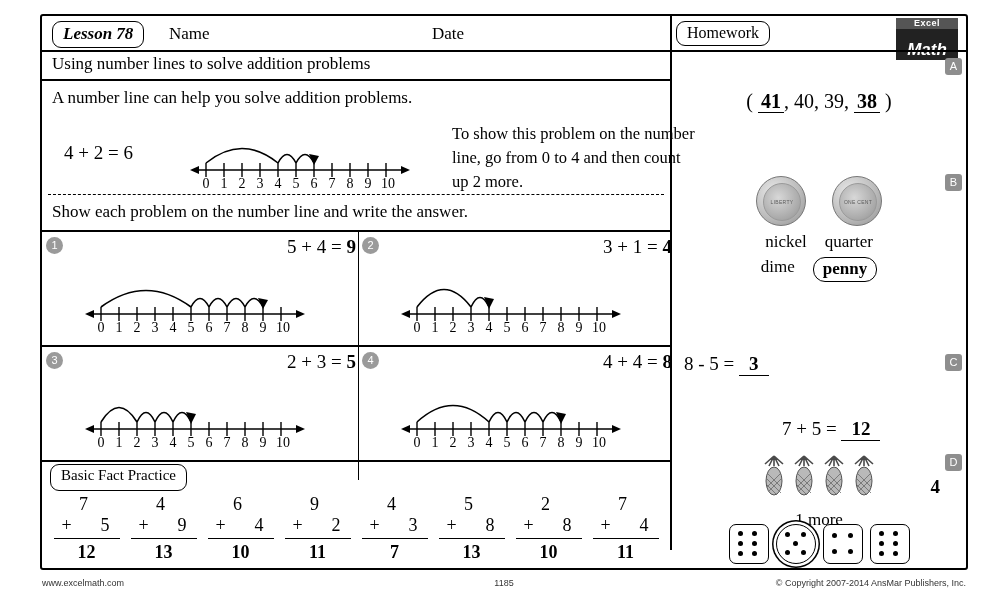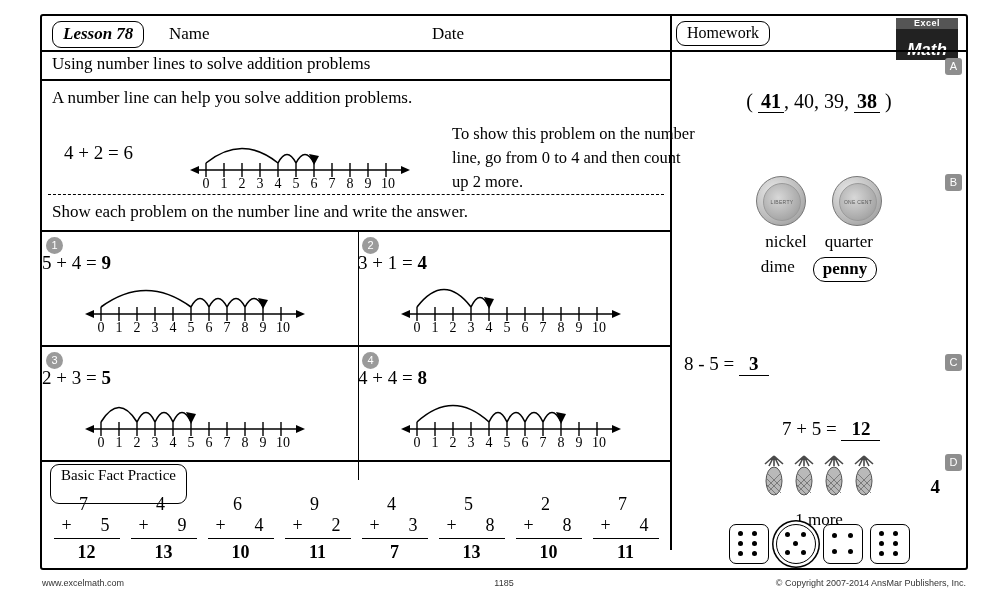--- a/index.html
+++ b/index.html
@@ -167,38 +167,38 @@
     border-radius: 50%;
     background: #9a9a9a;
     color: #fff;
     font-size: 11px;
     text-align: center;
     line-height: 17px;
     font-family: "Liberation Sans", sans-serif;
   }
   .prob .eq {
     position: absolute;
-    top: 20px;
+    top: 4px;
     width: 100%;
-    text-align: left;
+    text-align: right;
     font-size: 19px;
     font-family: "Liberation Serif", serif;
   }
   .prob .eq b { font-weight: bold; }
   .nl-wrap {
     position: absolute;
     left: 50%;
     transform: translateX(-50%);
     top: 34px;
   }
   
   .bfp-tab {
     position: absolute;
     left: 8px; top: 2px;
-    padding: 2px 10px 19px 10px;
+    padding: 2px 10px 6px 10px;
     border: 1.5px solid #000;
     border-radius: 9px;
     font-size: 15px;
     font-family: "Liberation Serif", serif;
   }
   .facts {
     position: absolute;
     left: 6px; top: 32px;
     width: 616px;
     display: flex;

